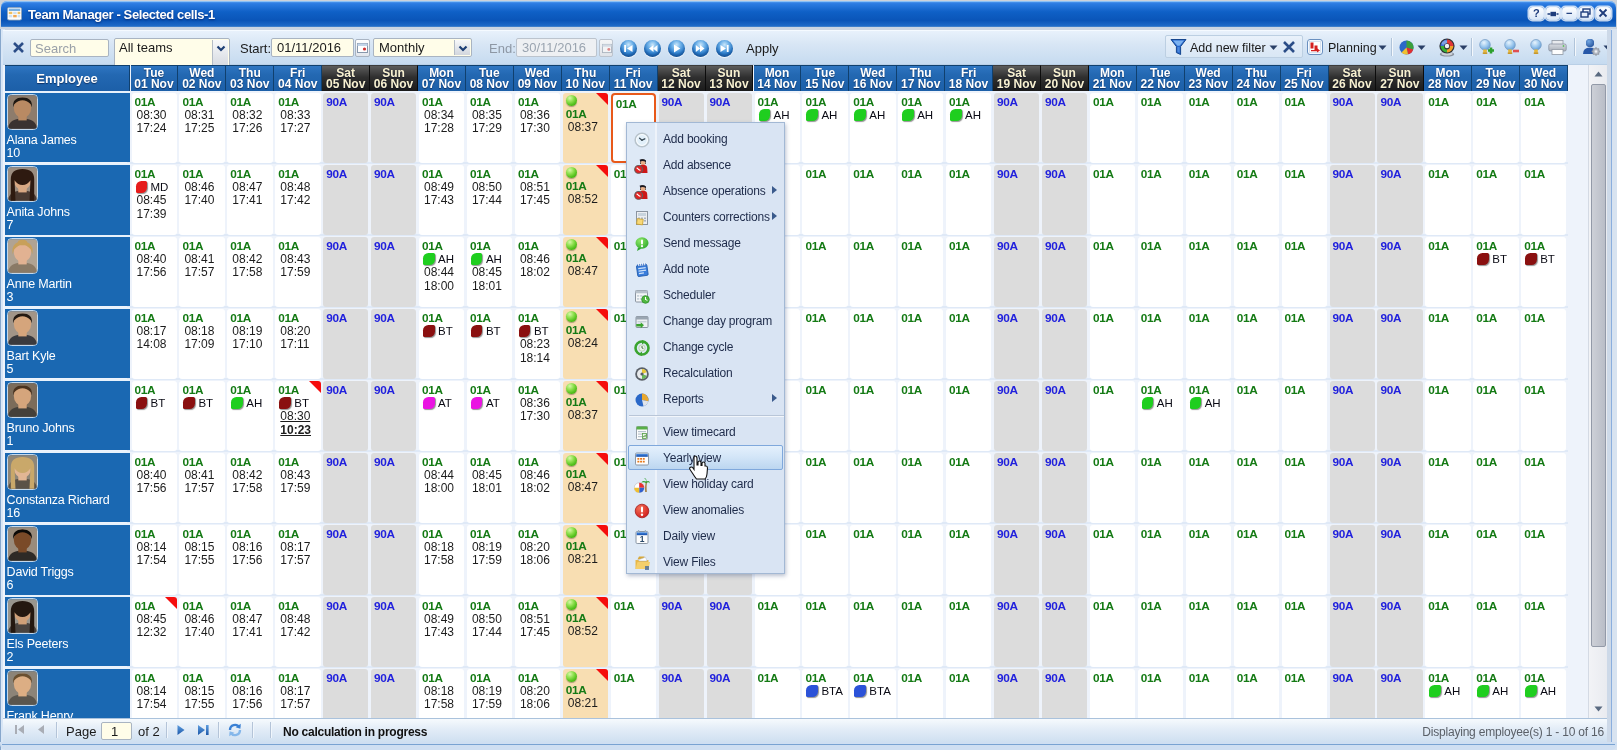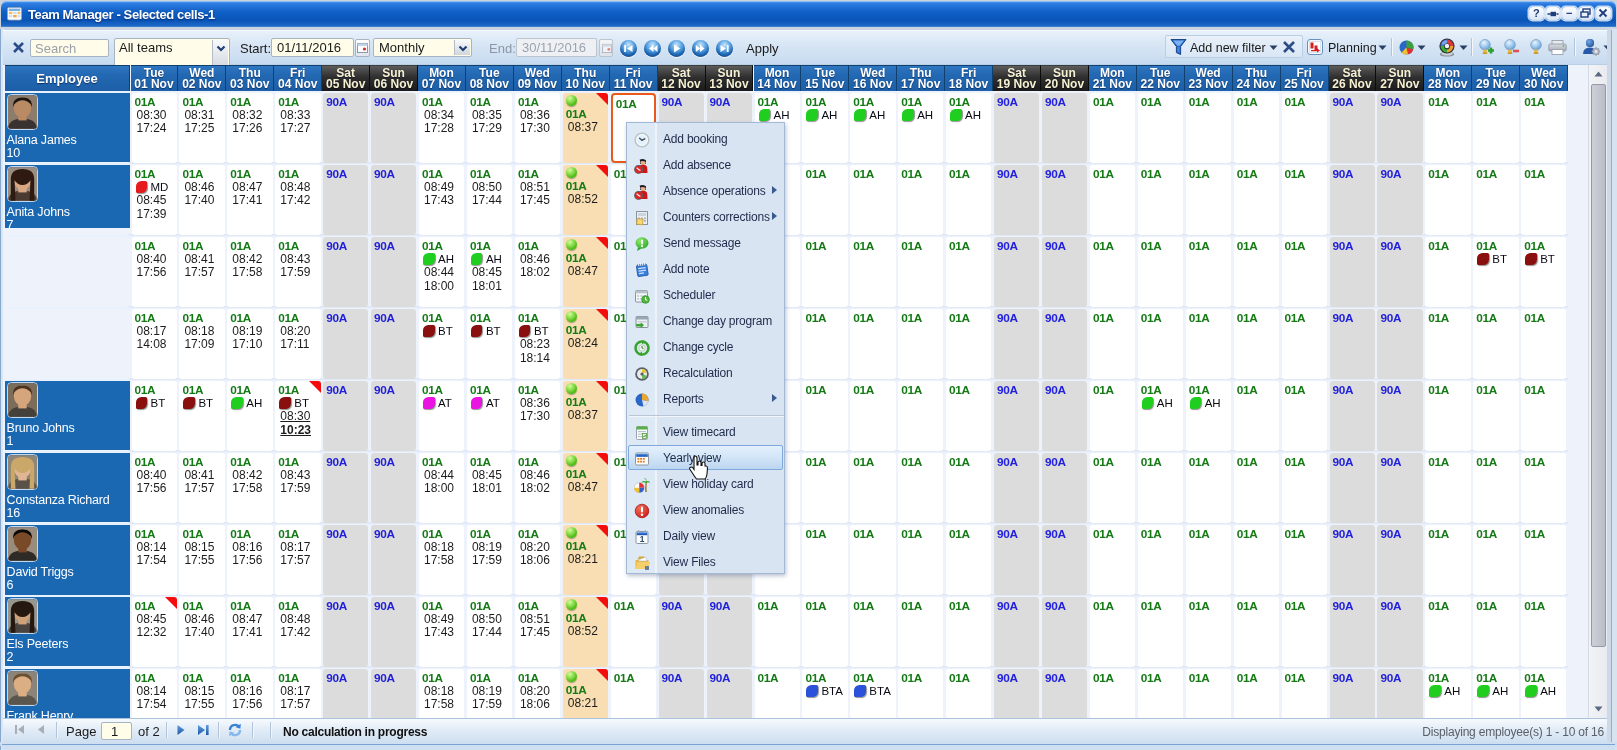--- a/index.html
+++ b/index.html
@@ -432,21 +432,21 @@
 <div class="abs cell cw" style="left:1425.3px;top:2.5px;width:45.3px;height:69.5px">
       <div class="code">01A</div>
     </div>
 <div class="abs cell cw" style="left:1473.3px;top:2.5px;width:45.3px;height:69.5px">
       <div class="code">01A</div>
     </div>
 <div class="abs cell cw" style="left:1521.2px;top:2.5px;width:45.3px;height:69.5px">
       <div class="code">01A</div>
     </div>
 <div class="abs" style="left:4.6px;top:72.3px;width:125.9px;height:1.9px;background:#e8f2fc"></div>
-<div class="abs empcell" style="top:74.2px;height:63px">
+<div class="abs empcell" style="top:74.2px;height:81px">
 <svg class="av" style="left:2.2px;top:1.0px" width="31" height="36" viewBox="0 0 31 36">
 <rect width="31" height="36" fill="#9b8d80"></rect>
 <path d="M0 36 Q1 25 15.5 25 Q30 25 31 36 Z" fill="#4a3a32"></path>
 <rect x="11" y="20" width="9" height="7" fill="#d9a883"></rect>
 <ellipse cx="15.5" cy="13.5" rx="9.3" ry="11" fill="#d9a883"></ellipse>
 <path d="M3 36 L3 13 Q3 2 15.5 2 Q28 2 28 13 L28 36 L23 36 L24 14 Q21 19 15.5 19 Q10 19 7 14 L8 36 Z" fill="#2e1a10"></path>
 </svg>
 <div class="empname" style="top:40.3px">Anita Johns</div>
 <div class="empname" style="top:53.5px">7</div>
 </div>
@@ -552,20 +552,32 @@
 <div class="abs cell cw" style="left:1425.3px;top:74.5px;width:45.3px;height:69.5px">
       <div class="code">01A</div>
     </div>
 <div class="abs cell cw" style="left:1473.3px;top:74.5px;width:45.3px;height:69.5px">
       <div class="code">01A</div>
     </div>
 <div class="abs cell cw" style="left:1521.2px;top:74.5px;width:45.3px;height:69.5px">
       <div class="code">01A</div>
     </div>
 <div class="abs" style="left:4.6px;top:144.3px;width:125.9px;height:1.9px;background:#e8f2fc"></div>
+<div class="abs empcell" style="top:146.2px;height:69.8px">
+<svg class="av" style="left:2.2px;top:1.0px" width="31" height="36" viewBox="0 0 31 36">
+<rect width="31" height="36" fill="#b0a393"></rect>
+<path d="M0 36 Q1 25 15.5 25 Q30 25 31 36 Z" fill="#8a7a66"></path>
+<rect x="11" y="20" width="9" height="7" fill="#e2b292"></rect>
+<ellipse cx="15.5" cy="13.5" rx="9.3" ry="11" fill="#e2b292"></ellipse>
+<path d="M5 16 Q3 3 15.5 2.5 Q28 3 26 16 L24.5 11 Q20 6 15.5 6 Q11 6 6.5 11 Z" fill="#c8a05a"></path>
+        <ellipse cx="15.5" cy="3.5" rx="5" ry="3" fill="#c8a05a"></ellipse>
+</svg>
+<div class="empname" style="top:40.3px">Anne Martin</div>
+<div class="empname" style="top:53.5px">3</div>
+</div>
 <div class="abs cell cw" style="left:131.5px;top:146.5px;width:45.3px;height:69.5px">
       <div class="code">01A</div>
       <div class="tm">08:40</div>
       <div class="tm">17:56</div>
     </div>
 <div class="abs cell cw" style="left:179.4px;top:146.5px;width:45.3px;height:69.5px">
       <div class="code">01A</div>
       <div class="tm">08:41</div>
       <div class="tm">17:57</div>
     </div>
@@ -664,20 +676,31 @@
     </div>
 <div class="abs cell cw" style="left:1473.3px;top:146.5px;width:45.3px;height:69.5px">
       <div class="code">01A</div>
       <div style="height:13.4px"><span class="leaf" style="background:#8a1010"></span><span class="leaflabel">BT</span></div>
     </div>
 <div class="abs cell cw" style="left:1521.2px;top:146.5px;width:45.3px;height:69.5px">
       <div class="code">01A</div>
       <div style="height:13.4px"><span class="leaf" style="background:#8a1010"></span><span class="leaflabel">BT</span></div>
     </div>
 <div class="abs" style="left:4.6px;top:216.3px;width:125.9px;height:1.9px;background:#e8f2fc"></div>
+<div class="abs empcell" style="top:218.2px;height:69.8px">
+<svg class="av" style="left:2.2px;top:1.0px" width="31" height="36" viewBox="0 0 31 36">
+<rect width="31" height="36" fill="#a29588"></rect>
+<path d="M0 36 Q1 25 15.5 25 Q30 25 31 36 Z" fill="#3a3a3e"></path>
+<rect x="11" y="20" width="9" height="7" fill="#d5a57c"></rect>
+<ellipse cx="15.5" cy="13.5" rx="9.3" ry="11" fill="#d5a57c"></ellipse>
+<path d="M5.5 13 Q4.5 2.5 15.5 2.5 Q26.5 2.5 25.5 13 L24.5 10 Q20 5.5 15.5 5.5 Q11 5.5 6.5 10 Z" fill="#241a12"></path>
+</svg>
+<div class="empname" style="top:40.3px">Bart Kyle</div>
+<div class="empname" style="top:53.5px">5</div>
+</div>
 <div class="abs cell cw" style="left:131.5px;top:218.5px;width:45.3px;height:69.5px">
       <div class="code">01A</div>
       <div class="tm">08:17</div>
       <div class="tm">14:08</div>
     </div>
 <div class="abs cell cw" style="left:179.4px;top:218.5px;width:45.3px;height:69.5px">
       <div class="code">01A</div>
       <div class="tm">08:18</div>
       <div class="tm">17:09</div>
     </div>

